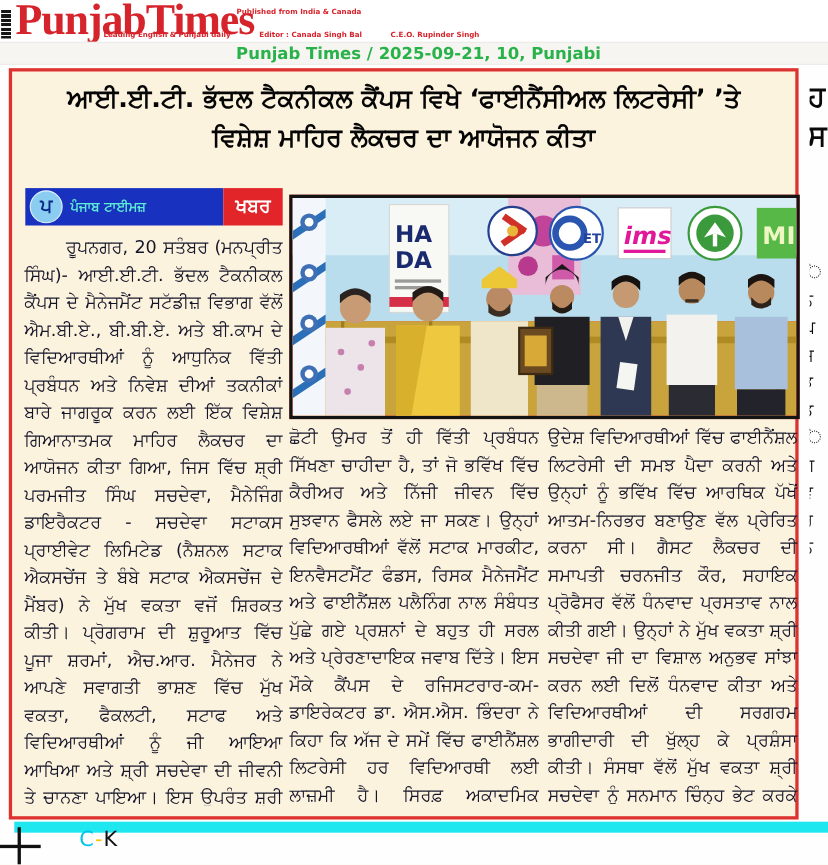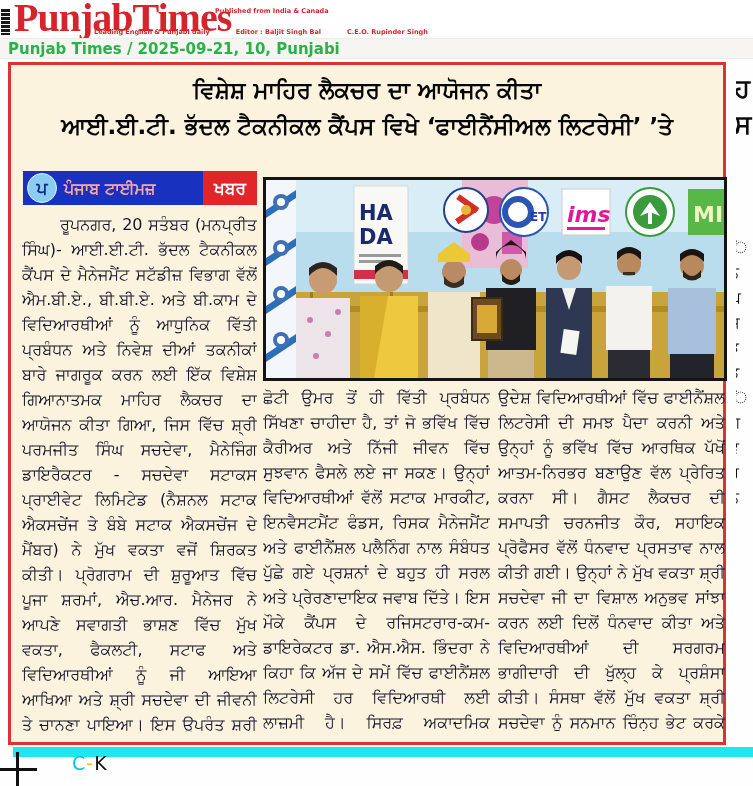--- a/index.html
+++ b/index.html
@@ -11,35 +11,35 @@
   .barcode{position:absolute;left:1px;top:9px;width:9px;height:26px;
            background:repeating-linear-gradient(to bottom,#161616 0 3px,#f4f4f4 3px 4px);}
   .mast-title{position:absolute;left:14px;top:-6px;font-family:"Liberation Serif","DejaVu Serif",serif;
               font-weight:700;font-size:40px;color:#d6242c;letter-spacing:-1px;}
   .mast-pub{position:absolute;left:198px;top:7px;font-size:6.5px;color:#d6242c;font-weight:700;white-space:nowrap;margin-left:17px;}
   .mast-tags{position:absolute;left:94px;top:28px;display:flex;gap:26px;font-size:6.5px;color:#d6242c;font-weight:700;white-space:nowrap;}
 
   
   .dateline{position:absolute;left:0;top:38px;width:753px;height:21px;background:#f6f5f2;
             border-top:1px solid #ececea;border-bottom:1px solid #ececea;
-            display:flex;align-items:center;padding-left:8px;box-sizing:border-box;}
+            display:flex;align-items:center;padding-left:8px;box-sizing:border-box;justify-content:center;}
   .dateline span{color:#29b24a;font-weight:700;font-size:15px;}
 
   
   .article-box{position:absolute;left:8px;top:62px;width:718px;height:683px;
                border:3px solid #dc3330;background:#fcf3de;box-sizing:border-box;}
   .headline{position:absolute;left:6px;top:8px;width:700px;text-align:center;color:#050505;
             font-weight:800;font-size:23px;line-height:1.55;overflow:hidden;}
 
   
   .brand-strip{position:absolute;left:12px;top:106px;width:234px;height:34px;display:flex;}
   .brand-blue{flex:1;background:#1832bf;display:flex;align-items:center;gap:7px;padding-left:4px;}
   .brand-circle{width:28px;height:28px;border-radius:50%;background:#8bcdf0;border:1px solid #dff0fa;
                 display:flex;align-items:center;justify-content:center;color:#0a2a8a;font-weight:800;font-size:17px;}
-  .brand-name{color:#fca5a5;font-weight:800;font-size:16px;white-space:nowrap;}
+  .brand-name{color:#5eead4;font-weight:800;font-size:12px;white-space:nowrap;}
   .brand-badge{background:#e12528;color:#fff;font-weight:800;font-size:17px;display:flex;
                align-items:center;padding:13px 11px;}
 
   
   .newscol{position:absolute;overflow:hidden;text-align:justify;color:#15152a;
            font-size:16px;line-height:25px;font-weight:500;}
   .col1{left:11px;top:147px;width:235px;height:520px;}
   .col1 p{margin:0;text-indent:38px;}
   .col2{left:252px;top:320px;width:227px;height:346px;}
   .col3{left:487px;top:320px;width:227px;height:346px;}
@@ -65,33 +65,33 @@
 <body>
 
 <div id="page">
 
   <div class="masthead">
     <div class="barcode"></div>
     <div class="mast-title">PunjabTimes</div>
     <div class="mast-pub">Published from India &amp; Canada</div>
     <div class="mast-tags">
       <span>Leading English &amp; Punjabi daily</span>
-      <span>Editor : Baljit Singh Bal</span>
+      <span>Editor : Canada Singh Bal</span>
       <span>C.E.O. Rupinder Singh</span>
     </div>
   </div>
 
   <div class="dateline">
     <span>Punjab Times / 2025-09-21, 10, Punjabi</span>
   </div>
 
   <div class="article-box">
     <div class="headline">
+      <div>ਆਈ.ਈ.ਟੀ. ਭੱਦਲ ਟੈਕਨੀਕਲ ਕੈਂਪਸ ਵਿਖੇ ‘ਫਾਈਨੈਂਸੀਅਲ ਲਿਟਰੇਸੀ’ ’ਤੇ</div>
       <div>ਵਿਸ਼ੇਸ਼ ਮਾਹਿਰ ਲੈਕਚਰ ਦਾ ਆਯੋਜਨ ਕੀਤਾ</div>
-      <div>ਆਈ.ਈ.ਟੀ. ਭੱਦਲ ਟੈਕਨੀਕਲ ਕੈਂਪਸ ਵਿਖੇ ‘ਫਾਈਨੈਂਸੀਅਲ ਲਿਟਰੇਸੀ’ ’ਤੇ</div>
     </div>
 
     <div class="brand-strip">
       <div class="brand-blue">
         <div class="brand-circle">ਪ</div>
         <div class="brand-name">ਪੰਜਾਬ ਟਾਈਮਜ਼</div>
       </div>
       <div class="brand-badge">ਖਬਰ</div>
     </div>
 

